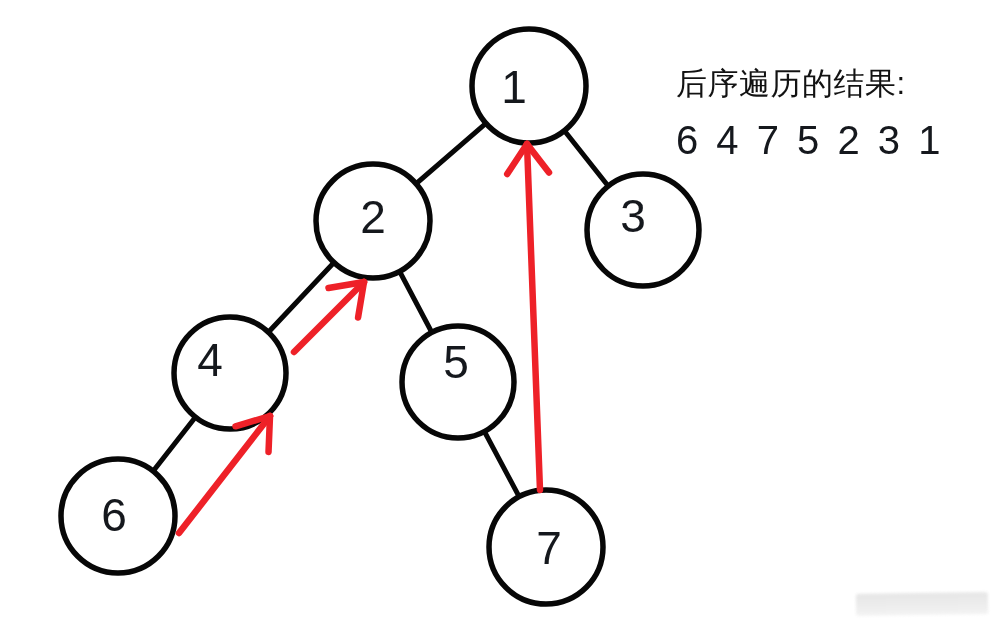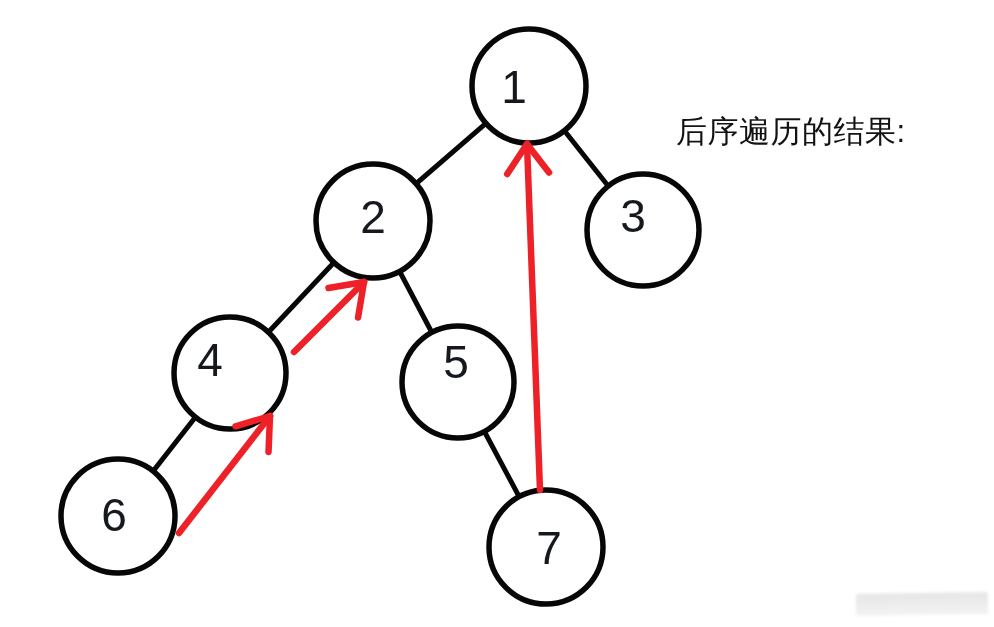--- a/index.html
+++ b/index.html
@@ -24,21 +24,20 @@
     font-family: "Liberation Sans", "DejaVu Sans", sans-serif;
     font-size: 46px;
     fill: #15181d;
   }
   .annotation {
     position: absolute;
     left: 676px;
     top: 66px;
     width: 300px;
     color: #121212;
-    margin-top: 48px;
   }
   .annotation-heading {
     font-size: 31px;
     line-height: 36px;
     letter-spacing: 0.5px;
     white-space: nowrap;
   }
   .annotation-sequence {
     margin-top: 18px;
     font-size: 40px;
@@ -110,16 +109,17 @@
       </g>
       <g>
         <line x1="540" y1="490" x2="527" y2="144" stroke="#ee2128" stroke-width="6.5" stroke-linecap="round"></line>
         <line x1="527" y1="144" x2="549.0025939496123" y2="172.49361085381219" stroke="#ee2128" stroke-width="6.5" stroke-linecap="round"></line>
         <line x1="527" y1="144" x2="507.1975595307719" y2="174.06432023949117" stroke="#ee2128" stroke-width="6.5" stroke-linecap="round"></line>
       </g>
     </svg>
 
   <div class="annotation">
     <div class="annotation-heading">后序遍历的结果:</div>
+    <div class="annotation-sequence">6 4 7 5 2 3 1</div>
   </div>
 
   <div class="watermark"></div>
 </div>
 
 </body></html>

